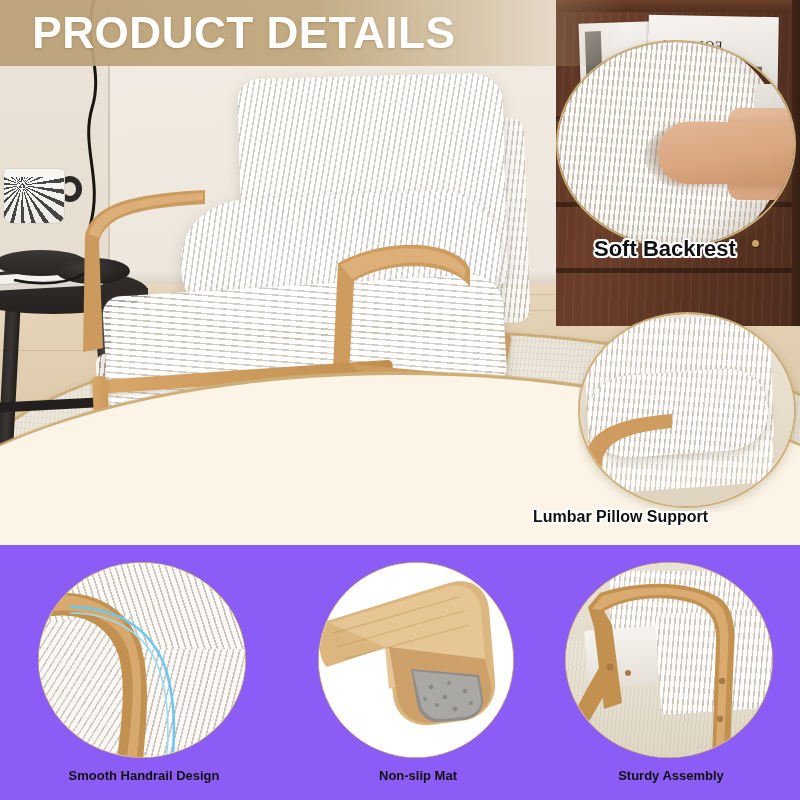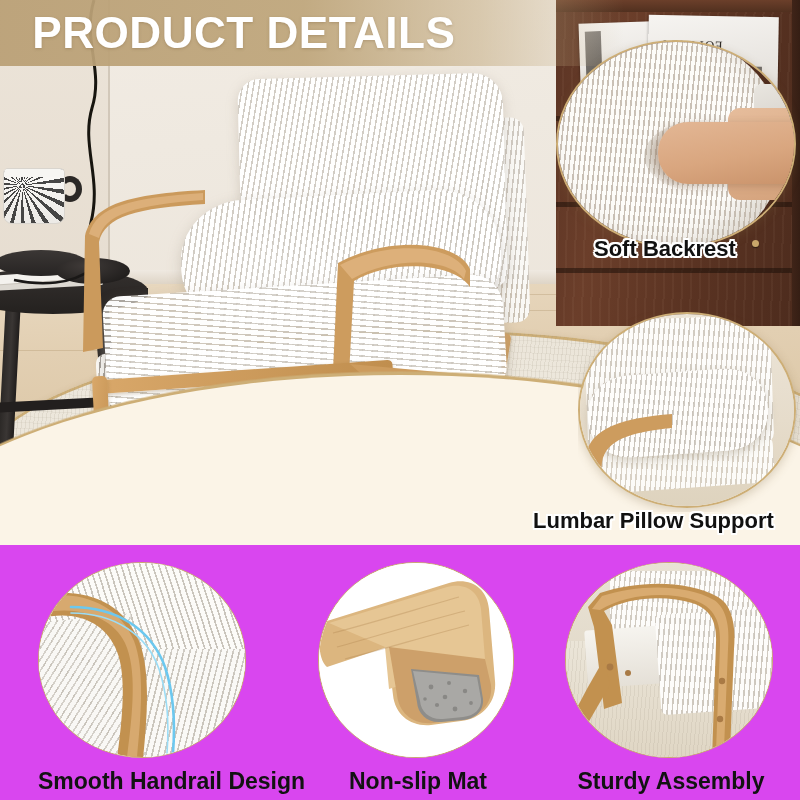--- a/index.html
+++ b/index.html
@@ -3,21 +3,21 @@
 <meta charset="utf-8">
 <style>
   * { margin:0; padding:0; box-sizing:border-box; }
   html,body { width:800px; height:800px; }
   body {
     font-family:"Liberation Sans", sans-serif;
     background:#fbf4e7;
     overflow:hidden;
     position:relative;
   }
-  #page { position:absolute; inset:0; width:800px; height:800px; overflow:hidden; background:#d946ef; }
+  #page { position:absolute; inset:0; width:800px; height:800px; overflow:hidden; background:#8b5cf6; }
 
   
   .hero {
     position:absolute; left:0; top:0; width:800px; height:545px;
     overflow:hidden;
   }
   
   .wall {
     position:absolute; left:0; top:0; width:800px; height:330px;
     background:linear-gradient(175deg,#f2ece4 0%,#efe9e0 40%,#ece5db 100%);
@@ -285,21 +285,21 @@
   .feat { position:absolute; z-index:20; }
   .f-ellipse {
     position:absolute; left:0; top:0;
     border-radius:50%;
     border:1.5px solid #c9a86e;
     overflow:hidden;
     background:#ffffff;
   }
   .feat-caption {
     position:absolute; width:100%; text-align:center;
-    font-weight:bold; color:#121212; font-size:23px;
+    font-weight:bold; color:#121212; font-size:13px;
     font-family:"Liberation Sans", sans-serif;
     white-space:nowrap;
   }
   #feat-handrail { left:38px; top:562px; width:212px; height:200px; }
   #feat-handrail .f-ellipse { width:208px; height:196px; }
   #feat-mat      { left:318px; top:562px; width:200px; height:200px; }
   #feat-mat .f-ellipse { width:196px; height:196px; }
   #feat-assembly { left:565px; top:562px; width:212px; height:200px; }
   #feat-assembly .f-ellipse { width:208px; height:196px; }
 
@@ -477,21 +477,21 @@
     <div class="c-circle">
       <div class="lc-bg"></div>
       <div class="lc-back"></div>
       <div class="lc-seat"></div>
       <div class="lc-pillow"></div>
       <svg class="lc-arm" viewBox="0 0 100 100">
         <path d="M4 96 L 10 44 C 16 18, 46 8, 96 4 L 96 18 C 54 22, 30 30, 26 52 L 22 98 Z" fill="#cd9c5e"></path>
       </svg>
     </div>
   </div>
-  <div class="callout-label" style="left:533px;top:508px;font-size:22px;">Lumbar Pillow Support</div>
+  <div class="callout-label" style="left:533px;top:508px;font-size:16px;">Lumbar Pillow Support</div>
 
   <div class="feat" id="feat-handrail">
     <div class="f-ellipse">
       <div class="hr-bg"></div>
       <div class="hr-cordA"></div>
       <div class="hr-cordB"></div>
       <div class="hr-cordC"></div>
       <svg style="position:absolute;left:0;top:0;width:208px;height:196px" viewBox="0 0 208 196">
         <path d="M0 42 L 16 30 C 56 28, 86 44, 100 78 C 112 108, 108 156, 104 196 L 78 196 C 84 150, 88 108, 76 84 C 64 58, 34 46, 0 56 Z" fill="#c2914f"></path>
         <path d="M4 40 L 16 32 C 52 31, 82 46, 95 78 C 106 106, 102 154, 98 194 L 88 194 C 94 148, 98 106, 86 80 C 74 54, 38 42, 4 50 Z" fill="#d7a96f"></path>

